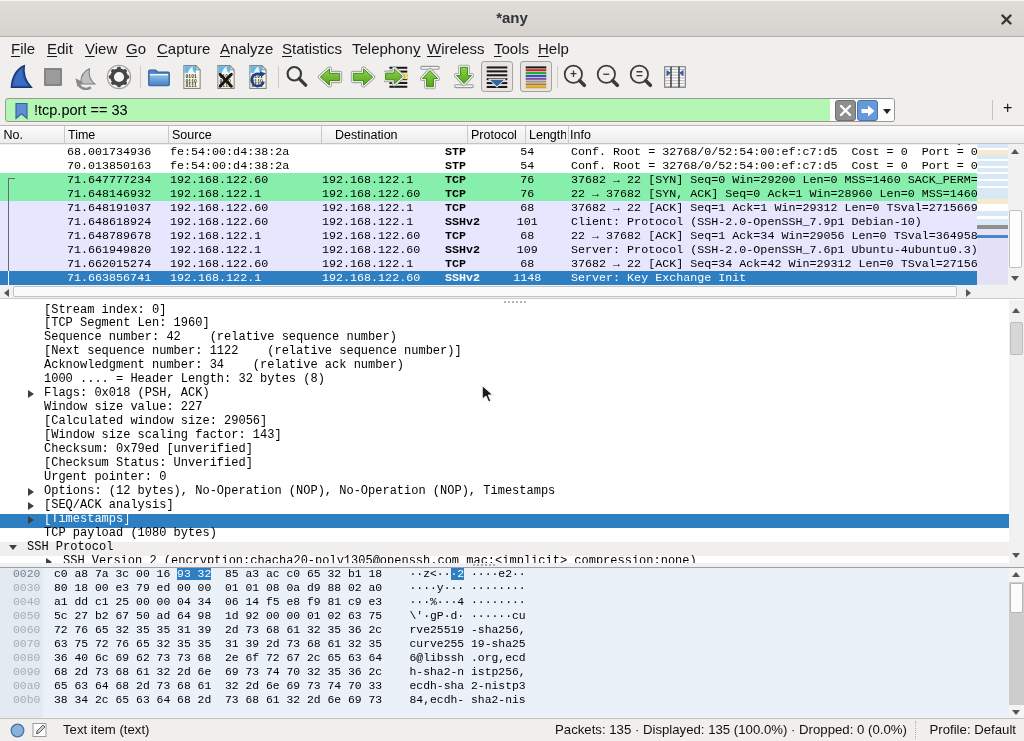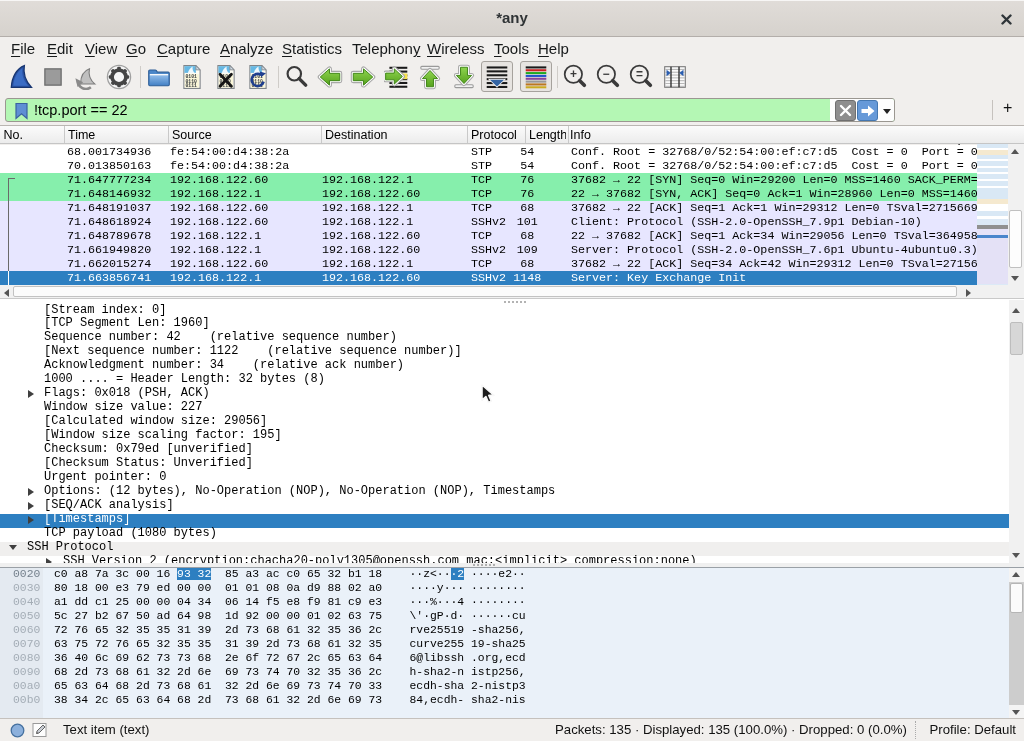--- a/index.html
+++ b/index.html
@@ -42,21 +42,21 @@
     white-space:pre; overflow:hidden; }
   #plheader i { position:absolute; top:0; width:1px; height:17px; background:#c9c9c9; }
   #plrows { left:0; top:144.6px; width:977px; height:141px; background:#fff; overflow:hidden; }
   .prow { position:absolute; left:0; width:977px; height:14px; overflow:hidden;
     font-family:"Liberation Mono", monospace; font-size:11.7px; color:#000; }
   .prow span { position:absolute; top:0.5px; white-space:pre; }
   .c-no { left:0px; width:60px; text-align:right;margin-top:40px; }
   .c-time { left:67px; }
   .c-src { left:170px; }
   .c-dst { left:322px; }
-  .c-proto { left:471px; }
+  .c-proto { left:445px;font-weight:bold; }
   .c-len { left:490px; width:74.5px; text-align:center; }
   .c-info { left:571px; }
   .bg-gray { background:#86efac; }
   .bg-lav { background:#e7e6ff; }
   .bg-sel { background:#2d7fc1; color:#fff; }
   #minimap { left:977px; top:144px; width:31px; height:141px; background:#fff; }
   #minimap div { position:absolute; left:0; width:31px; }
   .sbbtn { position:absolute; left:0; width:15px; height:14px; }
   .tri-up { position:absolute; left:3.2px; top:4px; width:0; height:0;
     border-left:4.4px solid transparent; border-right:4.4px solid transparent;
@@ -321,21 +321,21 @@
       <polygon points="4.2,5.2 8,8.2 4.2,11.2" fill="#2a5db0"></polygon>
       <polygon points="19.8,5.2 16,8.2 19.8,11.2" fill="#2a5db0"></polygon>
     </svg>
 </div>
 
 <div class="abs" id="filterrow">
   <div id="filterfield">
     <svg style="position:absolute;left:7px;top:3px" width="17" height="18" viewBox="0 0 17 18">
         <path d="M3 1.5 L14 1.5 L14 16.5 L8.5 11.8 L3 16.5 Z" fill="#5e8fd4" stroke="#3a62a0" stroke-width="1.2"></path>
       </svg>
-    <div id="filtertext">!tcp.port == 22</div>
+    <div id="filtertext">!tcp.port == 33</div>
     <div id="fwhite"></div>
     <div id="fclear">
         <svg style="position:absolute;left:3px;top:3px" width="13" height="13" viewBox="0 0 13 13">
           <path d="M2 2 L11 11 M11 2 L2 11" stroke="#fff" stroke-width="2.4" stroke-linecap="round"></path>
         </svg>
       </div>
     <div id="fapply">
         <svg style="position:absolute;left:2px;top:3px" width="16" height="14" viewBox="0 0 16 14">
           <polygon points="1.5,5 8,5 8,1.5 14.5,7 8,12.5 8,9 1.5,9" fill="#fff"></polygon>
         </svg>
@@ -344,21 +344,21 @@
   </div>
   <div id="fexpr">Expression...</div>
   <div id="fsep"></div>
   <div id="fplus">+</div>
 </div>
 
 <div class="abs" id="plheader">
   <span style="left:3.5px">No.</span>
   <span style="left:68px">Time</span>
   <span style="left:172px">Source</span>
-  <span style="left:325px">Destination</span>
+  <span style="left:335px">Destination</span>
   <span style="left:471px">Protocol</span>
   <span style="left:529px;width:37px">Length</span>
   <span style="left:570px">Info</span>
   <i style="left:64px"></i>
     <i style="left:168px"></i>
     <i style="left:321px"></i>
   <i style="left:467px"></i>
     <i style="left:525px"></i>
     <i style="left:568px"></i>
 </div>
@@ -516,21 +516,21 @@
     </div>
   <div class="dline" style="top:5.90px"><span class="txt" style="left:44px">[Stream index: 0]</span></div>
   <div class="dline" style="top:19.87px"><span class="txt" style="left:44px">[TCP Segment Len: 1960]</span></div>
   <div class="dline" style="top:33.84px"><span class="txt" style="left:44px">Sequence number: 42    (relative sequence number)</span></div>
   <div class="dline" style="top:47.81px"><span class="txt" style="left:44px">[Next sequence number: 1122    (relative sequence number)]</span></div>
   <div class="dline" style="top:61.78px"><span class="txt" style="left:44px">Acknowledgment number: 34    (relative ack number)</span></div>
   <div class="dline" style="top:75.75px"><span class="txt" style="left:44px">1000 .... = Header Length: 32 bytes (8)</span></div>
   <div class="dline" style="top:89.72px"><i class="dtri" style="left:28px"></i><span class="txt" style="left:44px">Flags: 0x018 (PSH, ACK)</span></div>
   <div class="dline" style="top:103.69px"><span class="txt" style="left:44px">Window size value: 227</span></div>
   <div class="dline" style="top:117.66px"><span class="txt" style="left:44px">[Calculated window size: 29056]</span></div>
-  <div class="dline" style="top:131.63px"><span class="txt" style="left:44px">[Window size scaling factor: 195]</span></div>
+  <div class="dline" style="top:131.63px"><span class="txt" style="left:44px">[Window size scaling factor: 143]</span></div>
   <div class="dline" style="top:145.60px"><span class="txt" style="left:44px">Checksum: 0x79ed [unverified]</span></div>
   <div class="dline" style="top:159.57px"><span class="txt" style="left:44px">[Checksum Status: Unverified]</span></div>
   <div class="dline" style="top:173.54px"><span class="txt" style="left:44px">Urgent pointer: 0</span></div>
   <div class="dline" style="top:187.51px"><i class="dtri" style="left:28px"></i><span class="txt" style="left:44px">Options: (12 bytes), No-Operation (NOP), No-Operation (NOP), Timestamps</span></div>
   <div class="dline dsel" style="top:215.45px"><i class="dtri" style="left:28px"></i><span class="txt" style="left:44px">[Timestamps]</span></div>
   <div class="dline" style="top:201.48px"><i class="dtri" style="left:28px"></i><span class="txt" style="left:44px">[SEQ/ACK analysis]</span></div>
   <div class="dline" style="top:229.42px"><span class="txt" style="left:44px">TCP payload (1080 bytes)</span></div>
   <div class="dline" style="background:#f0efee;top:243.39px"><i class="dtrid" style="left:9px"></i><span class="txt" style="left:27px">SSH Protocol</span></div>
   <div class="dline" style="top:257.36px"><i class="dtri" style="left:46px"></i><span class="txt" style="left:63px">SSH Version 2 (encryption:chacha20-poly1305@openssh.com mac:&lt;implicit&gt; compression:none)</span></div>
   <div style="position:absolute;left:1009px;top:1px;width:15px;height:264px;background:#f1f1f1">

